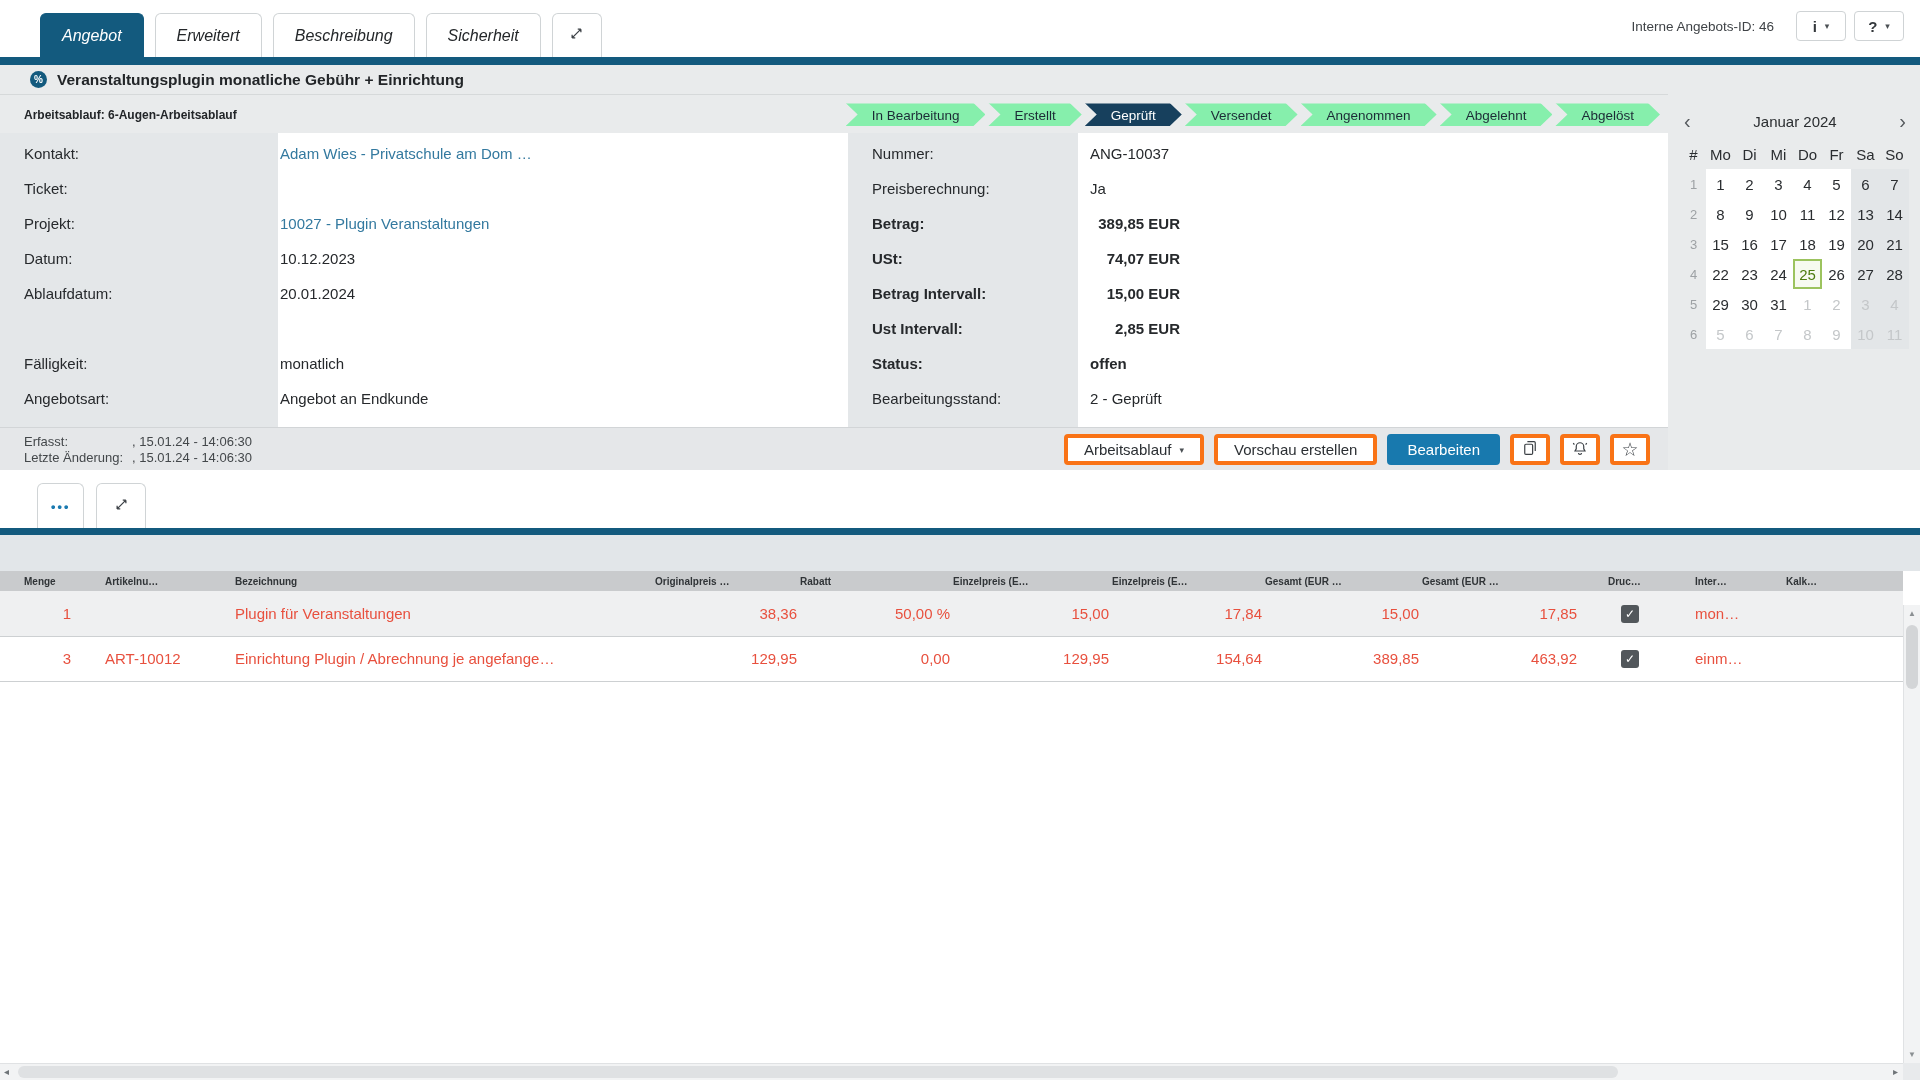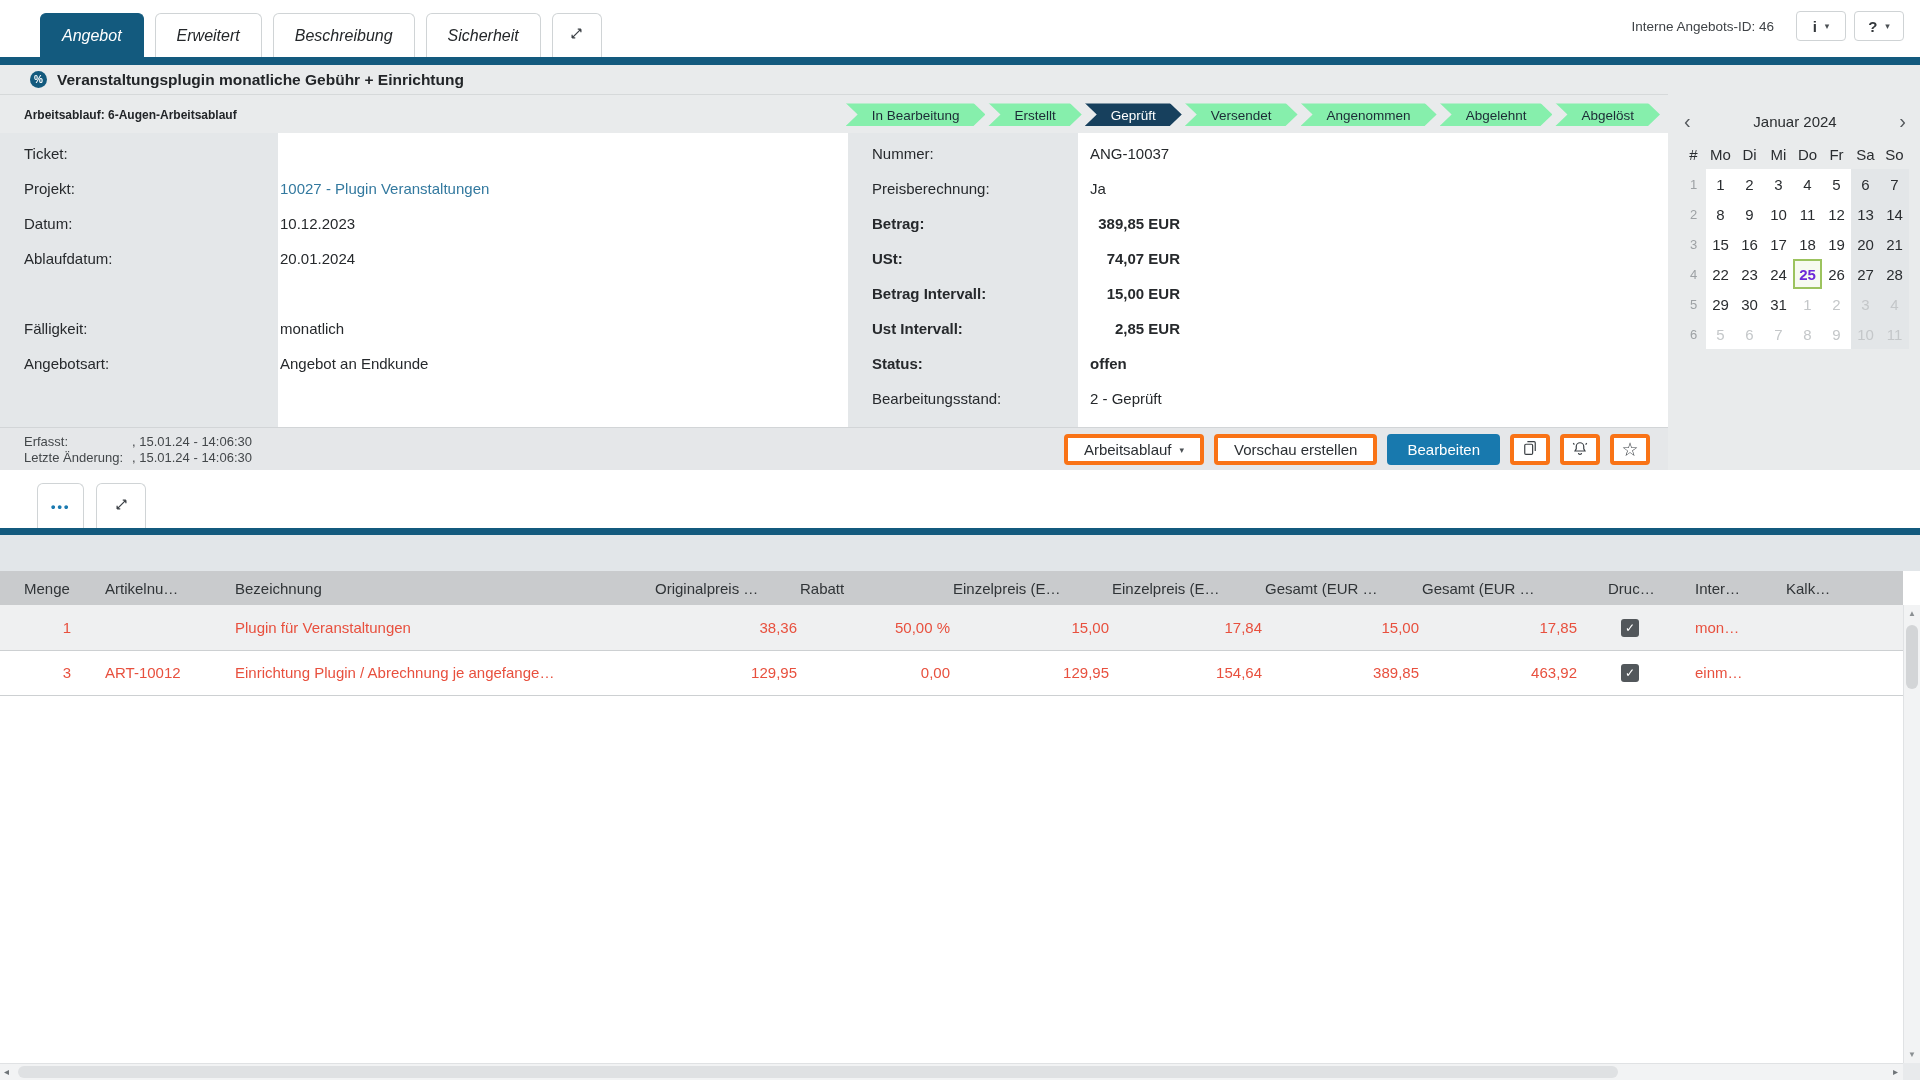--- a/index.html
+++ b/index.html
@@ -81,33 +81,33 @@
   .cal-head { display:flex; align-items:center; justify-content:space-between; height:28px; padding:0 8px; }
   .cal-title { font-size:15px; color:#2a2d30; }
   .cal-nav { font-size:20px; color:#55595d; cursor:pointer; line-height:1; }
   .cal-grid { display:grid; grid-template-columns:25px repeat(7, 29px); grid-auto-rows:30px; margin-left:5px; margin-top:4px; }
   .cal-cell { display:flex; align-items:center; justify-content:center; font-size:15px; color:#2a2d30; }
   .cal-dow { font-size:15px; }
   .cal-wnum { font-size:13px; color:#9da1a4; }
   .cal-day { background:#fff; cursor:pointer; }
   .cal-day.we { background:#e3e6e8; }
   .cal-day.muted { color:#c4c7c9; }
-  .cal-day.sel { box-shadow:inset 0 0 0 2px #9cc35e; background:#f7faf0; color:#6d28d9; font-weight:bold; }
+  .cal-day.sel { box-shadow:inset 0 0 0 2px #9cc35e; background:#f7faf0; color:#4d7c0f; font-weight:normal; }
 
   
   .bottom-tabbar { position:absolute; left:0; top:470px; width:1920px; height:58px; background:#fff; }
   .bottom-tabbar .tabs { left:37px; }
   .bottom-tabbar .tab { height:45px; margin-right:12px; }
   .tab.more-tab { width:47px; justify-content:center; padding:0; color:#1b7ab0; font-size:13px; letter-spacing:2px; font-weight:bold; }
 
   .band { position:absolute; left:0; top:535px; width:1920px; height:36px; background:#e2e6e9; }
 
   
   table.articles { position:absolute; left:0; top:571px; width:1903px; border-collapse:collapse; table-layout:fixed; }
-  table.articles th { height:34px; background:#c9cbcd; font-weight:normal; font-size:15px; color:#303437;
+  table.articles th { height:20px; background:#c9cbcd; font-weight:bold; font-size:10px; color:#303437;
                       text-align:left; white-space:nowrap; overflow:hidden; cursor:pointer; }
   table.articles td { height:45px; font-size:15px; color:#e8503e; white-space:nowrap; overflow:hidden; }
   table.articles tbody tr { border-bottom:1px solid #cdd0d2; cursor:pointer; }
   table.articles tbody tr.odd { background:#eff0f1; }
   th:nth-child(1) { padding-left:24px; }
   td:nth-child(1) { text-align:right; padding-right:14px; }
   th:nth-child(2), td:nth-child(2) { padding-left:20px; }
   th:nth-child(3), td:nth-child(3) { padding-left:20px; }
   th:nth-child(4), td:nth-child(4), th:nth-child(5), td:nth-child(5),
   th:nth-child(6), td:nth-child(6), th:nth-child(7), td:nth-child(7),
@@ -181,20 +181,24 @@
         <div class="wf-step">Abgelehnt</div>
         <div class="wf-step">Abgelöst</div>
       </div>
   </div>
   <div class="fields-section">
     <div class="bgc c1"></div>
     <div class="bgc c2"></div>
     <div class="bgc c3"></div>
     <div class="bgc c4"></div>
     <div class="fcol left" id="fields-left">
+        <div class="frow">
+          <div class="flabel">Kontakt:</div>
+          <div class="fvalue"><span class="link">Adam Wies - Privatschule am Dom …</span></div>
+        </div>
         <div class="frow">
           <div class="flabel">Ticket:</div>
           <div class="fvalue"></div>
         </div>
         <div class="frow">
           <div class="flabel">Projekt:</div>
           <div class="fvalue"><span class="link">10027 - Plugin Veranstaltungen</span></div>
         </div>
         <div class="frow">
           <div class="flabel">Datum:</div>

